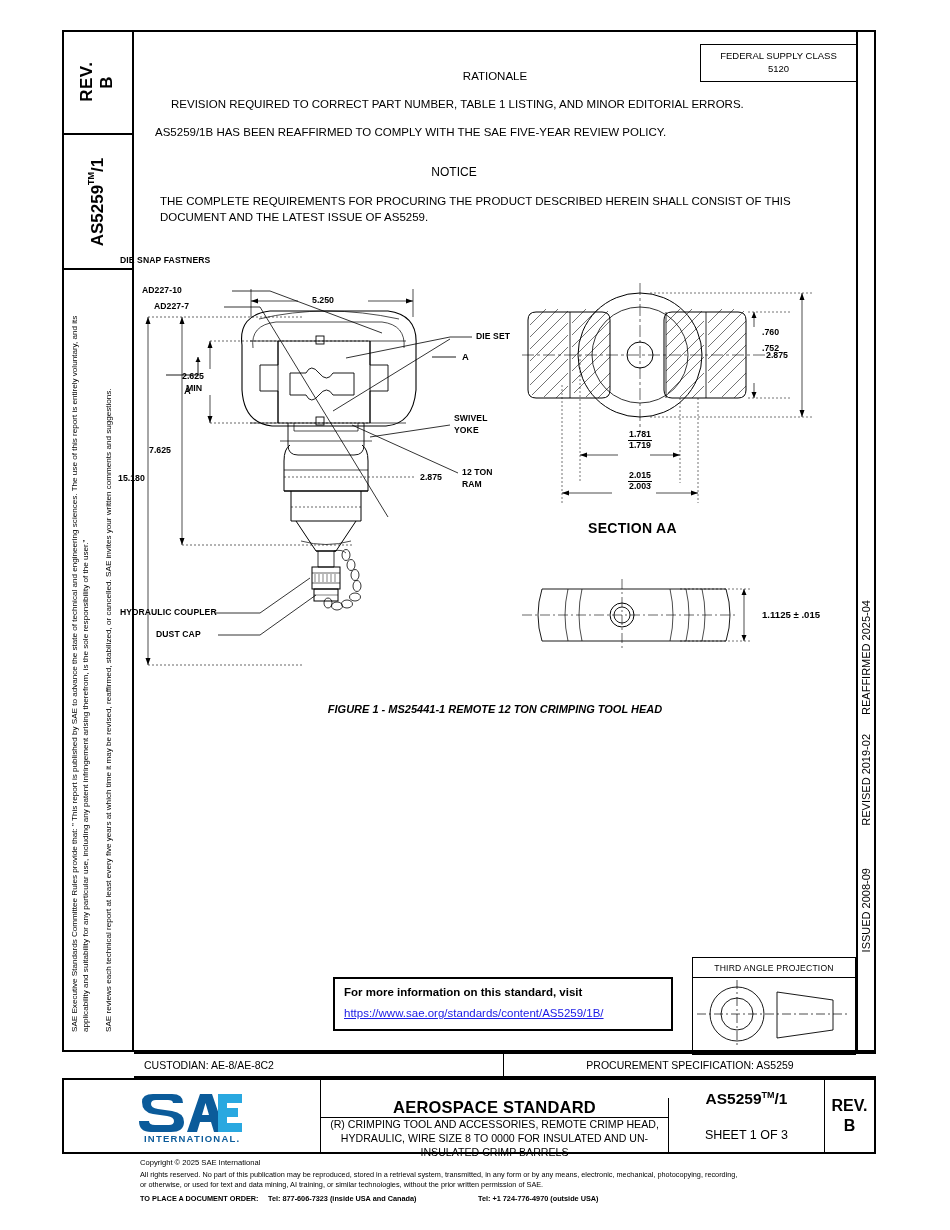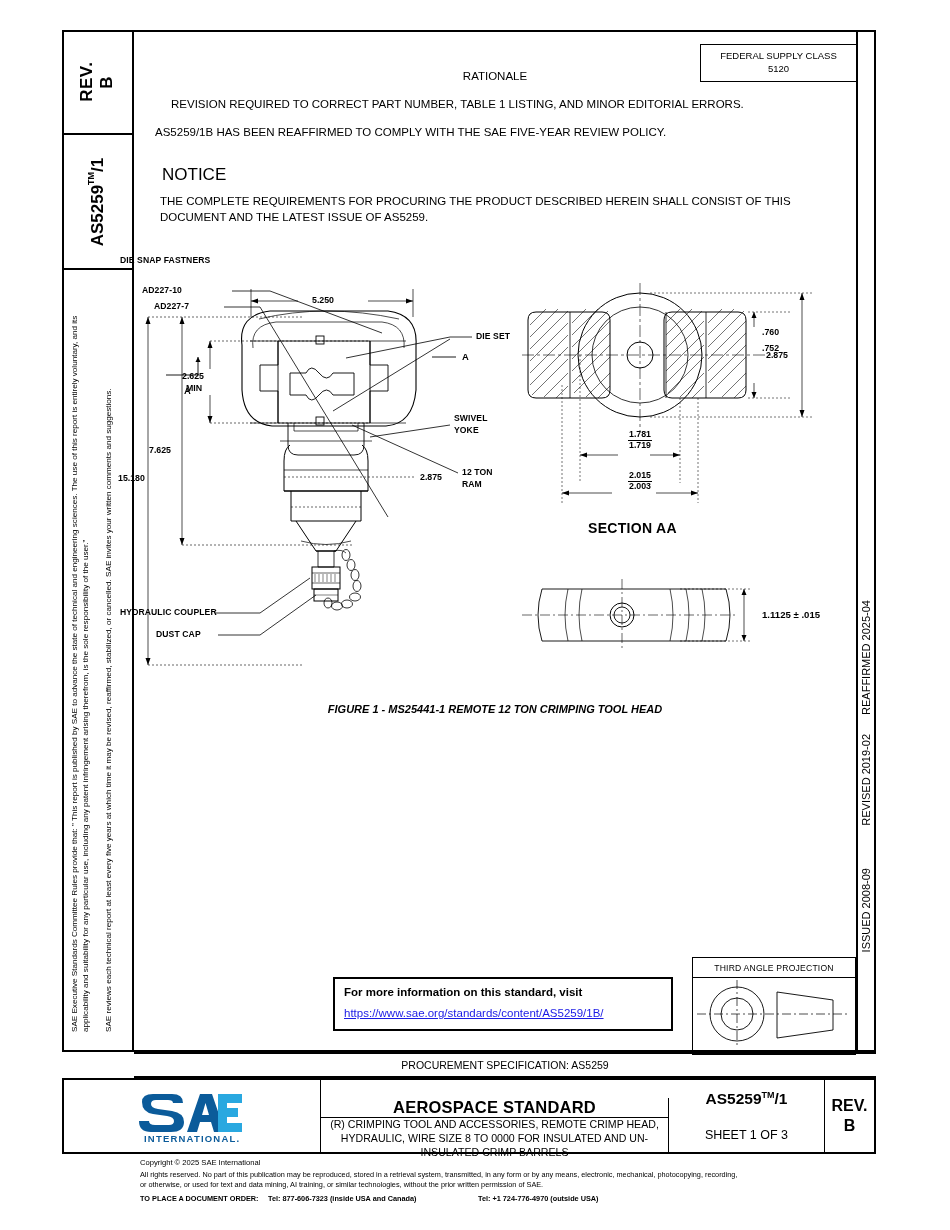--- a/index.html
+++ b/index.html
@@ -41,21 +41,21 @@
        box-sizing:border-box;border:1.6px solid #000;border-right:none;
        display:flex;flex-direction:column;align-items:center;justify-content:center;
        font-size:9.5px;line-height:1.35;text-align:center;}
 
   
   .rationale-head{position:absolute;left:134px;top:70px;width:722px;
                   text-align:center;font-size:11.5px;}
   .r-line1{position:absolute;left:155px;top:98px;font-size:11.5px;padding-left:16px;}
   .r-line2{position:absolute;left:155px;top:126px;font-size:11.5px;}
   .notice-head{position:absolute;left:134px;top:165px;width:640px;
-               text-align:left;font-size:17px;padding-left:28px;}
+               text-align:center;font-size:12px;}
   .n-body{position:absolute;left:160px;top:193px;width:700px;font-size:11.5px;
           line-height:1.42;}
 
   
   .drawing{position:absolute;left:120px;top:245px;width:830px;height:490px;}
   .drawing svg{display:block;}
 
   .dlabel{position:absolute;font-size:8.6px;font-weight:bold;white-space:nowrap;
           letter-spacing:.1px;}
   .dim{position:absolute;font-size:8.8px;font-weight:bold;white-space:nowrap;}
@@ -446,20 +446,21 @@
           <circle cx="44" cy="36" r="16"></circle>
           <path d="M44,2 L44,70" stroke-dasharray="9,3,2,3" stroke-width="0.7"></path>
           <path d="M4,36 L156,36" stroke-dasharray="9,3,2,3" stroke-width="0.7"></path>
           <path d="M84,14 L140,22 L140,52 L84,60 Z"></path>
         </g>
       </svg>
     </div>
   </div>
 
   <div class="cust">
+    <div class="c1">CUSTODIAN: AE-8/AE-8C2</div>
     <div class="c2">PROCUREMENT SPECIFICATION: AS5259</div>
   </div>
 
   <div class="tblock">
     <div class="tb-logo">
       <svg width="120" height="56" viewBox="0 0 120 56">
         <g>
           <path d="M10,14 q0,-8 11,-8 L40,6 q11,0 11,9 L41,15 q0,-3 -5,-3 L24,12 q-5,0 -5,4 q0,4 7,5 L40,23 q12,2 12,11 q0,10 -13,10 L19,44 q-12,0 -12,-11 L17,33 q0,4 6,4 L37,37 q5,0 5,-4 q0,-4 -7,-5 L21,26 Q10,24 10,14 Z" fill="#0b5b9a"></path>
           <path d="M55,44 L68,6 L80,6 L93,44 L82,44 L79,34 L68,34 L65,44 Z" fill="#0b5b9a"></path>
           <path d="M70,27 L77,27 L73.5,15 Z" fill="#fff"></path>

